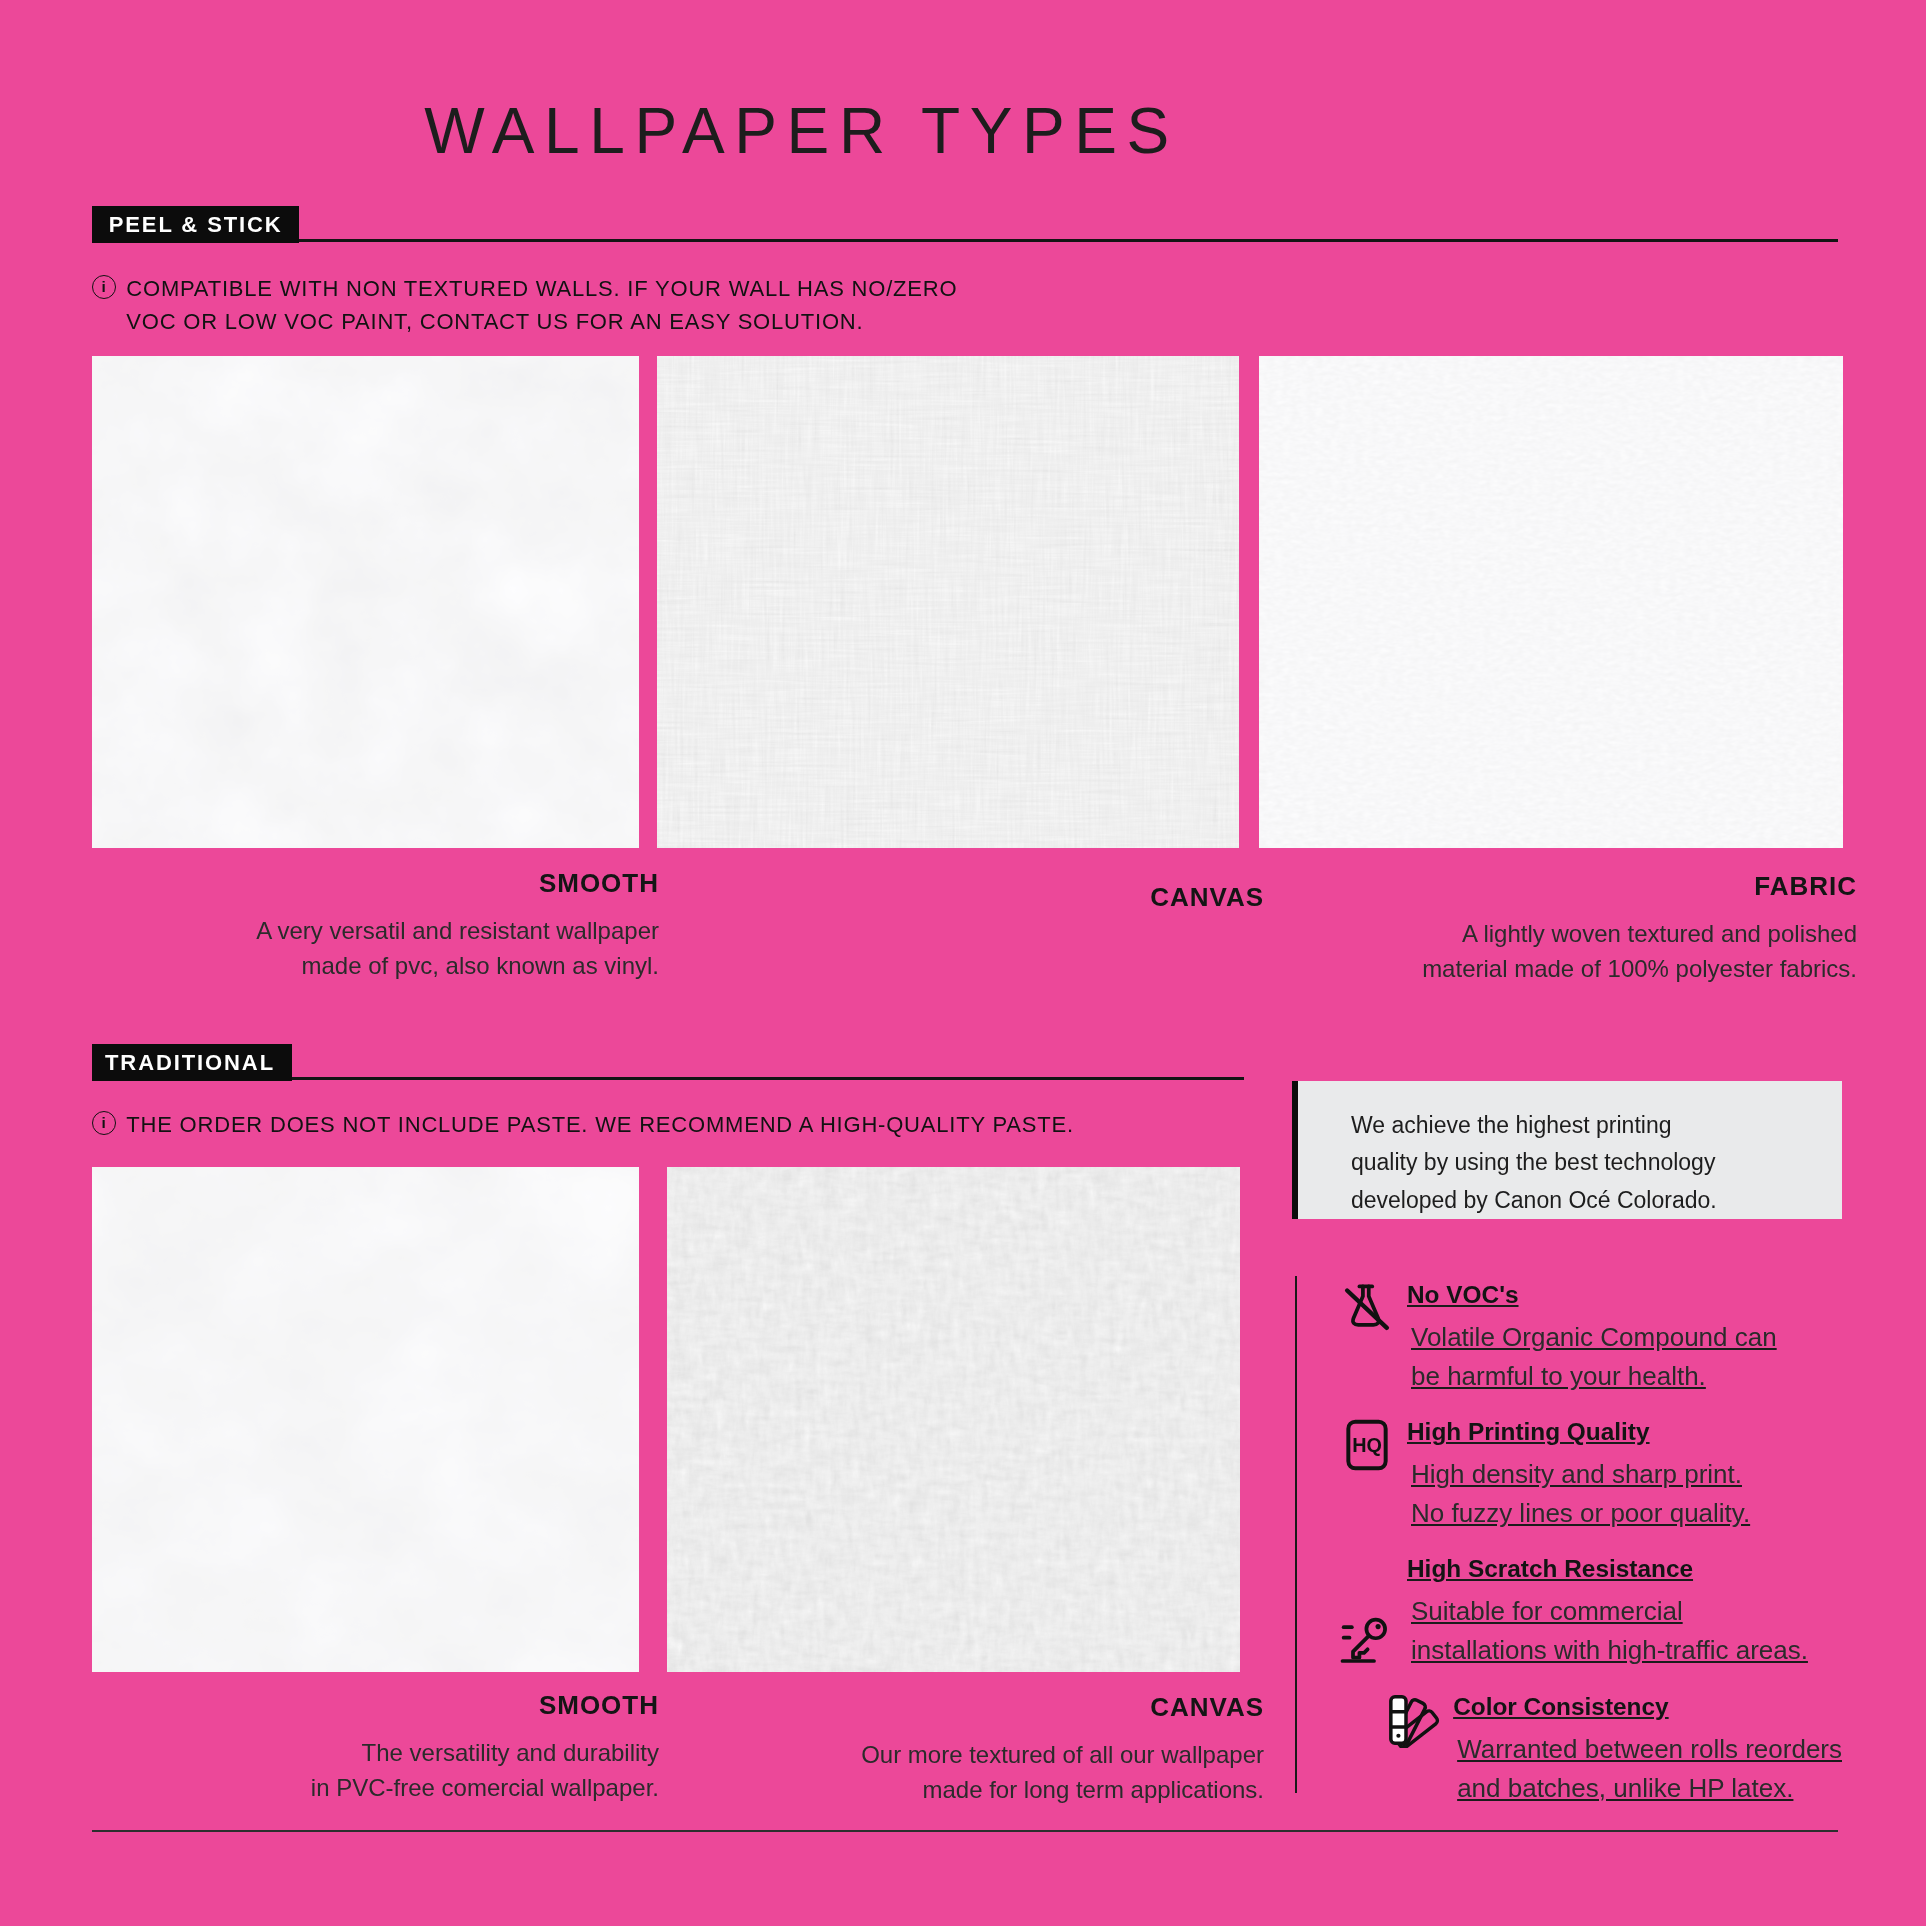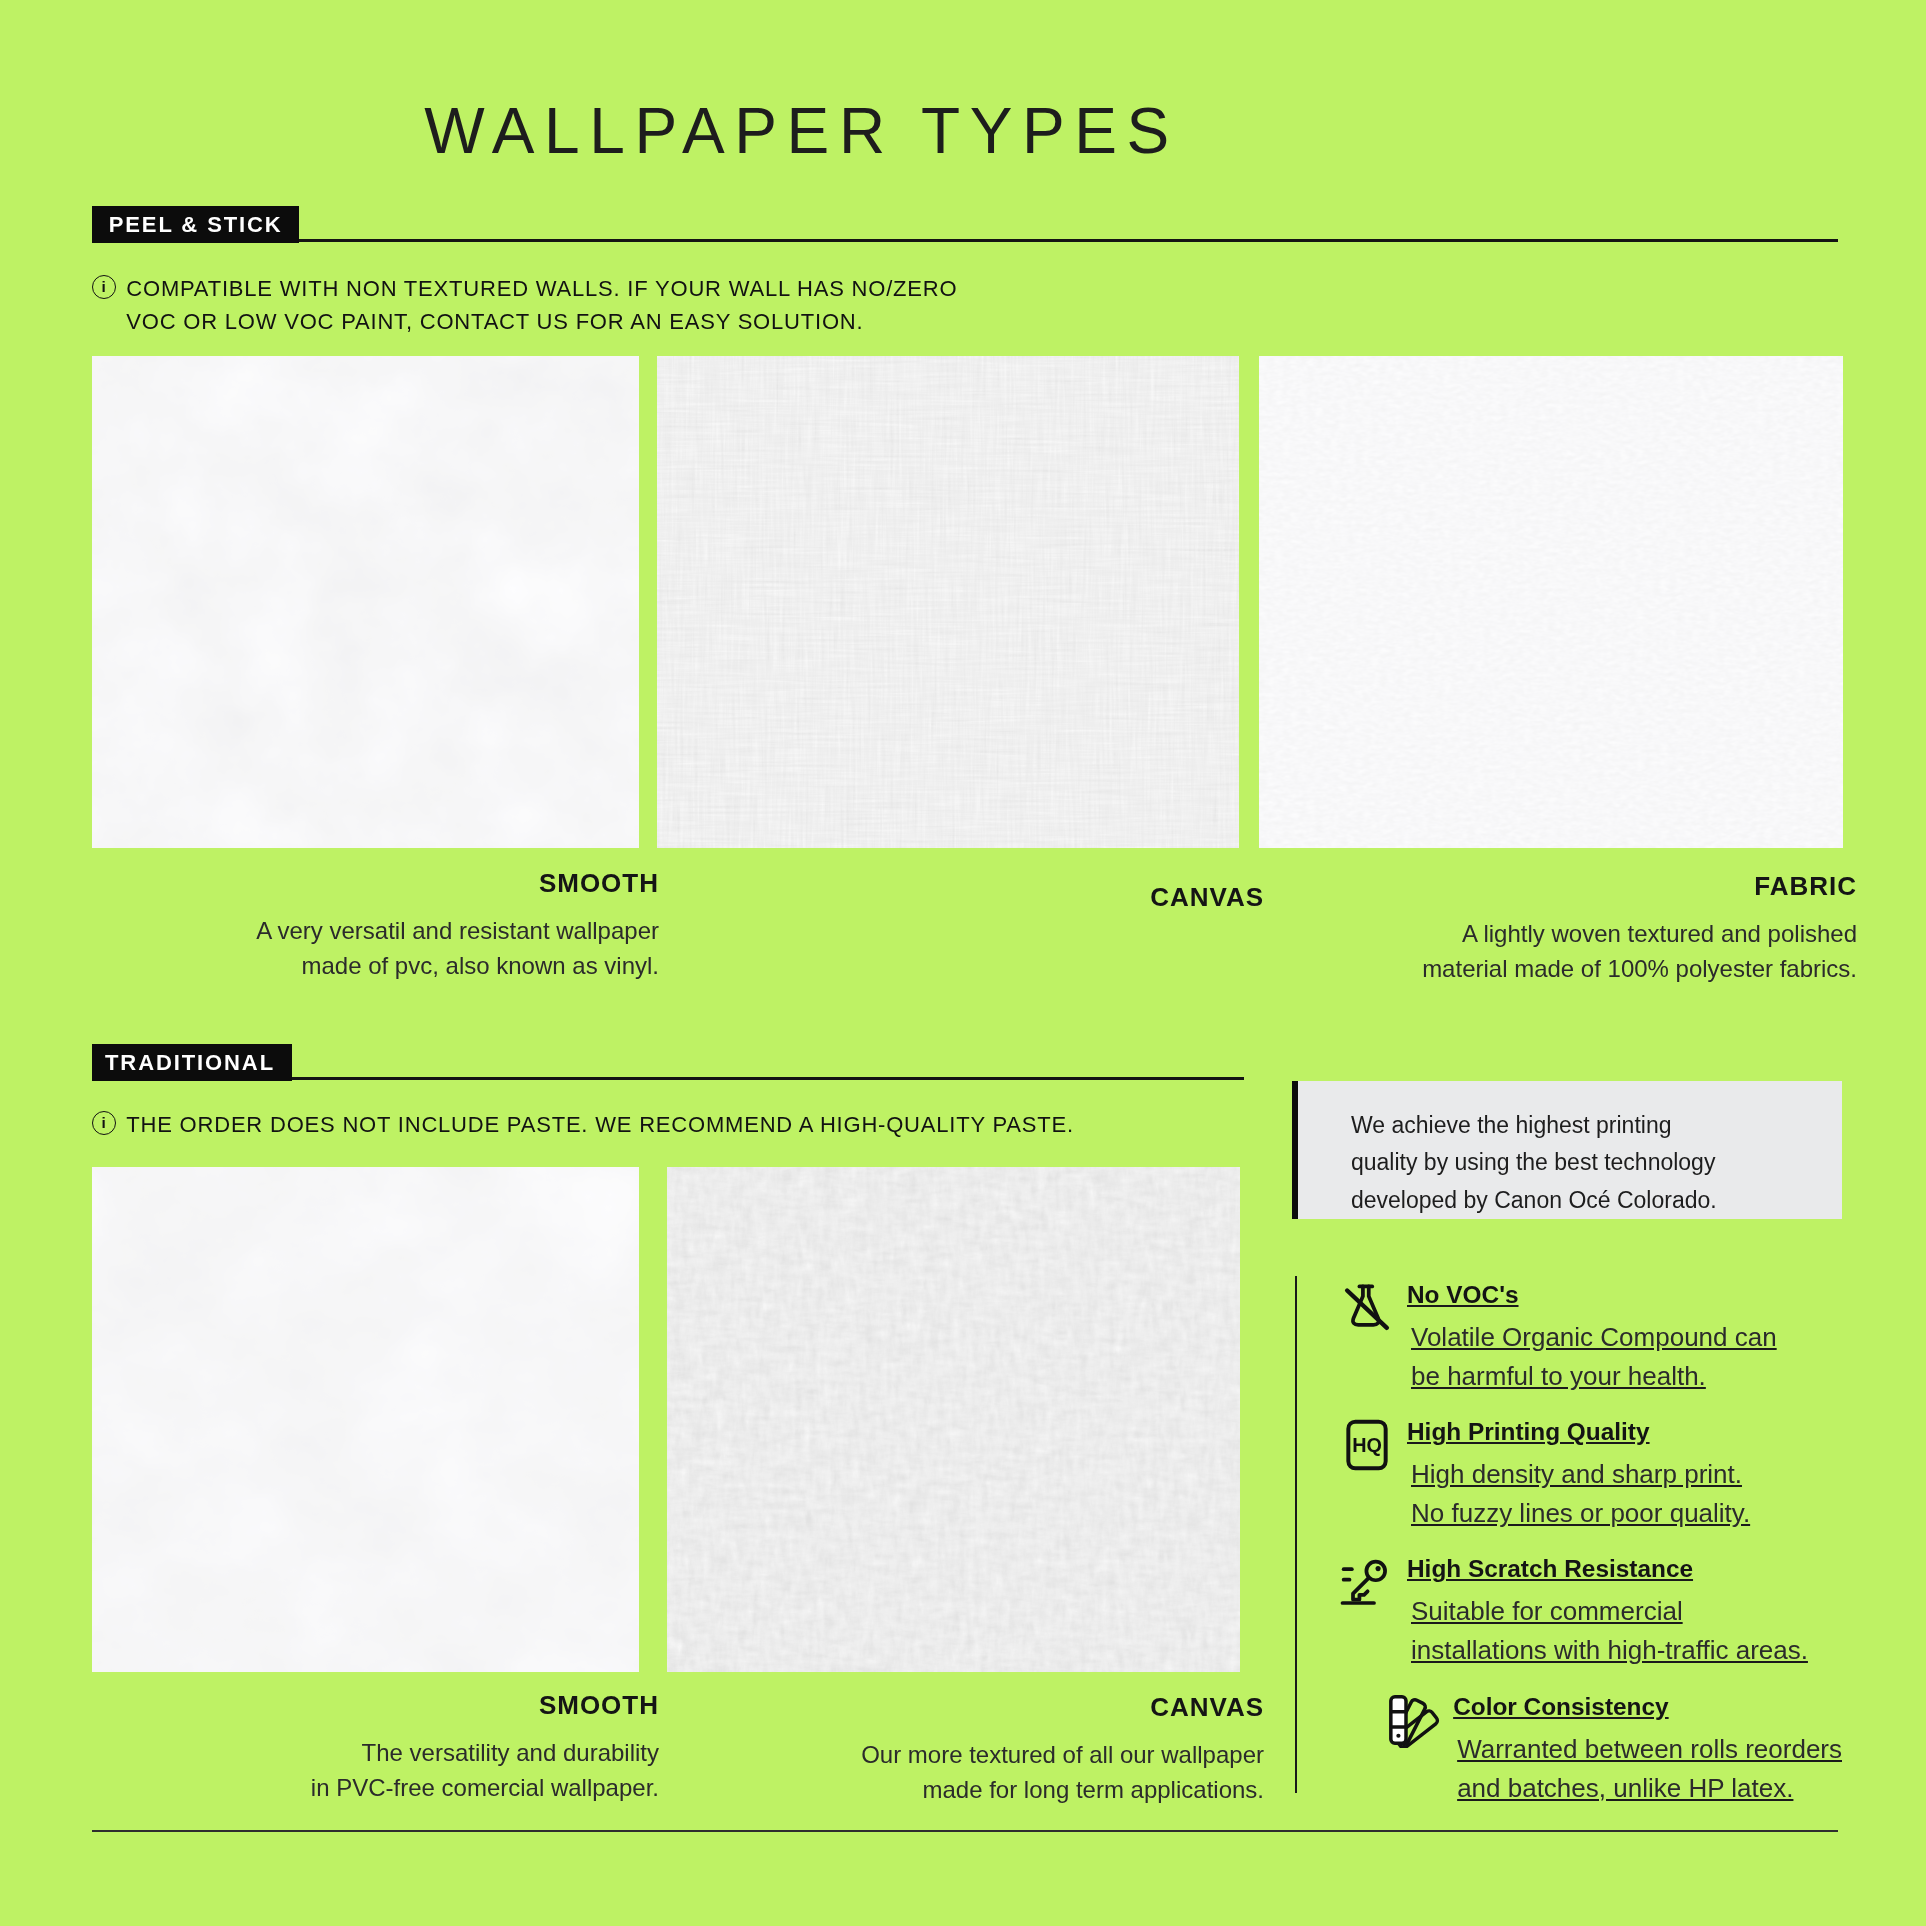--- a/index.html
+++ b/index.html
@@ -1,16 +1,16 @@
 <!DOCTYPE html>
 <html style="font-size:10.3px"><head>
 <meta charset="utf-8">
 <style>
   html,body{margin:0;padding:0;background:#fff;}
-  #page{position:relative;width:1926px;height:1926px;background:#bef264;overflow:hidden;
+  #page{position:relative;width:1926px;height:1926px;background:#ec4899;overflow:hidden;
         font-family:"Liberation Sans","DejaVu Sans",sans-serif;color:#1b1b1b;}
 
   .pre{white-space:pre-line;}
 
   
   .page-title{position:absolute;left:121px;top:94px;width:1361px;text-align:center;
       font-size:64px;font-weight:400;letter-spacing:9.6px;color:#1d1d1d;}
 
   
   .badge{position:absolute;height:37px;display:inline-flex;align-items:center;
@@ -59,21 +59,21 @@
 
   
   .features-divider{position:absolute;left:1295px;top:1276px;width:1.9px;height:517px;background:#1a1a1a;}
   .feature{position:absolute;left:1339px;width:507px;display:flex;align-items:flex-start;gap:12px;text-decoration:underline;}
   .feature .ficon{flex:0 0 auto;width:56px;height:62px;}
   .feature .ficon svg{display:block;width:56px;height:56px;}
   .feature h4{margin:1.3px 0 9px 0;font-size:24.4px;font-weight:700;color:#141414;}
   .feature p{margin:4px;font-size:26px;line-height:1.5;color:#2b2b2b;}
   .feat-1{top:1280px;}
   .feat-2{top:1417px;}
-  .feat-3{top:1554px;}
+  .feat-3{top:1554px;align-items:flex-end;}
   .feat-4{top:1692px;justify-content:flex-end;}
 </style>
 </head>
 <body>
 
 <div id="page">
 
   <svg width="0" height="0" style="position:absolute">
     <defs>
       <filter id="txSmooth1" x="0" y="0" width="100%" height="100%">

